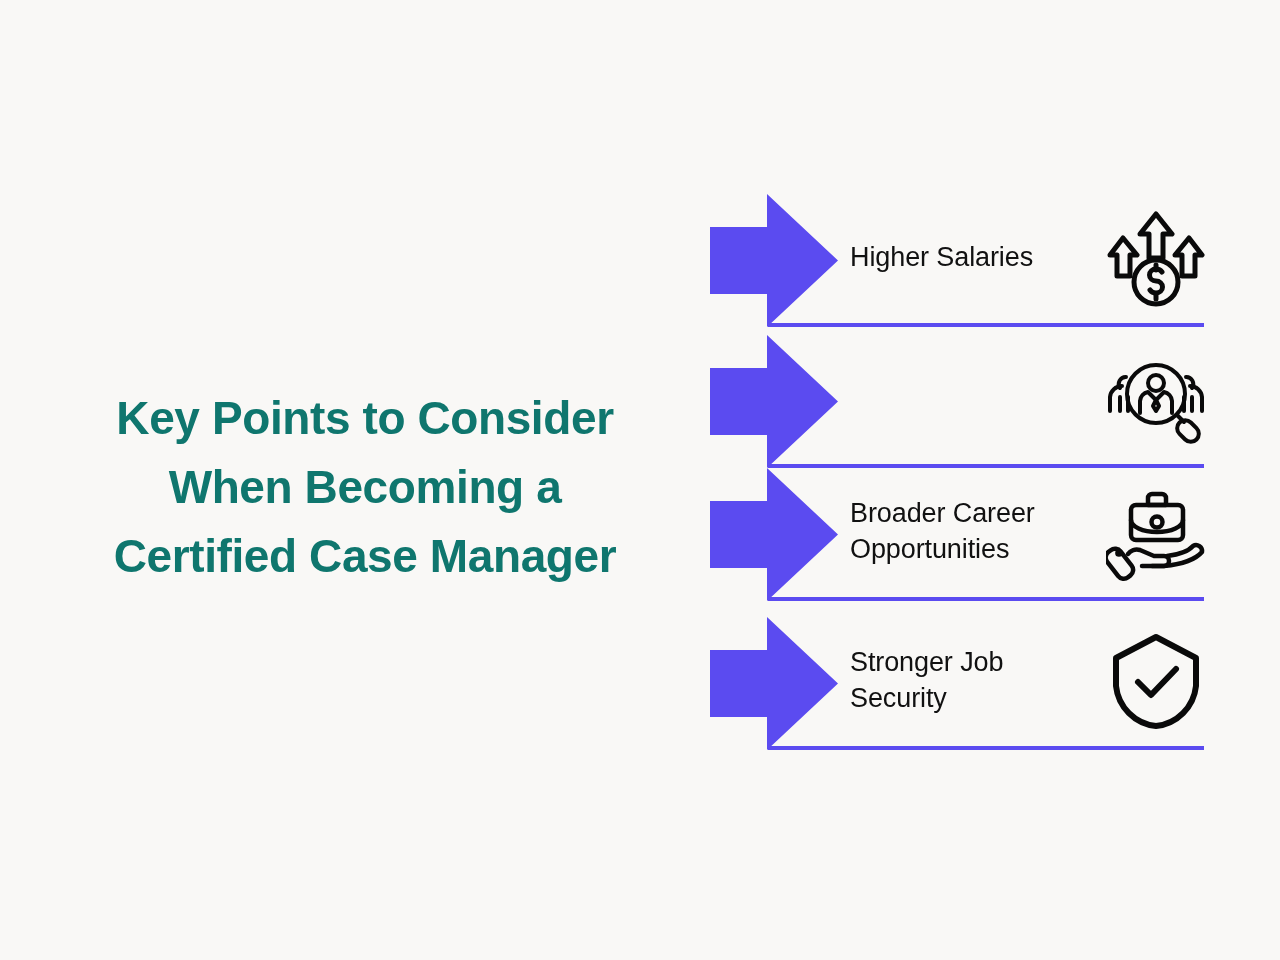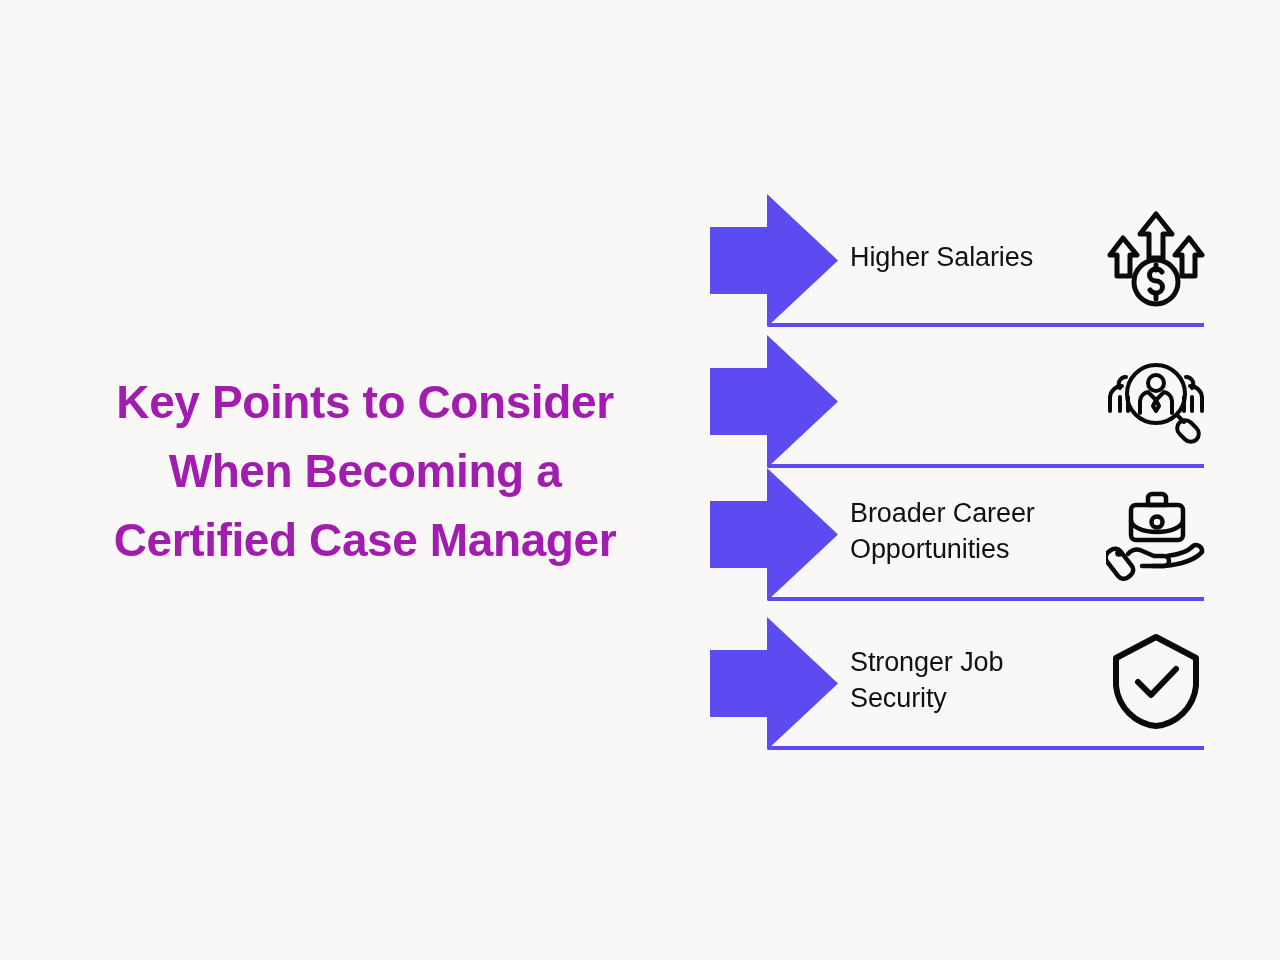--- a/index.html
+++ b/index.html
@@ -23,27 +23,27 @@
 
   
   #title-block {
     position: absolute;
     left: 60px;
     top: 368px;
     width: 610px;
     text-align: center;
   }
   #page-title {
-    margin: 0;
+    margin: 16px;
     font-family: "Liberation Sans", sans-serif;
     font-weight: 700;
     font-size: 46px;
     line-height: 69px;
     letter-spacing: -0.4px;
-    color: #a21caf;
+    color: #0f766e;
     white-space: pre-line;
   }
 
   
   #points-list {
     position: absolute;
     left: 710px;
     top: 190px;
     width: 500px;
     height: 580px;

